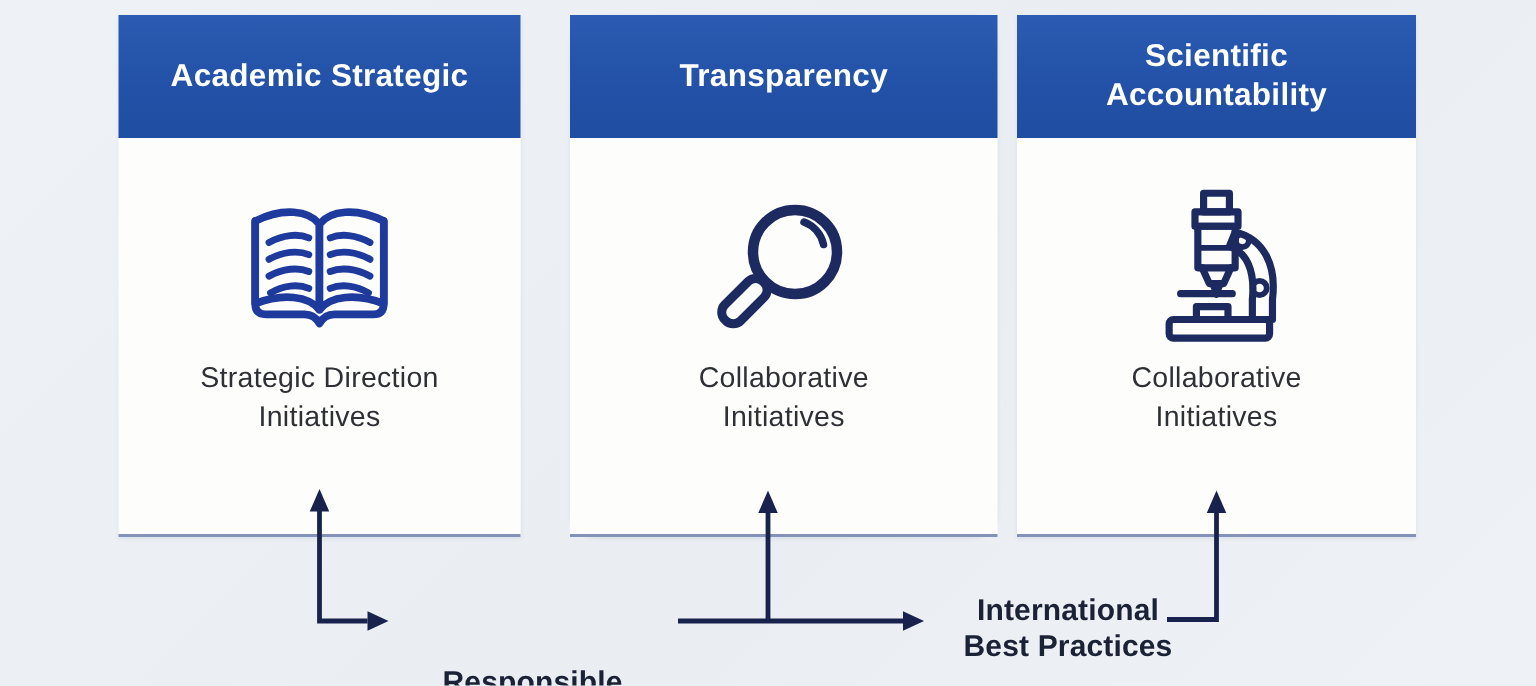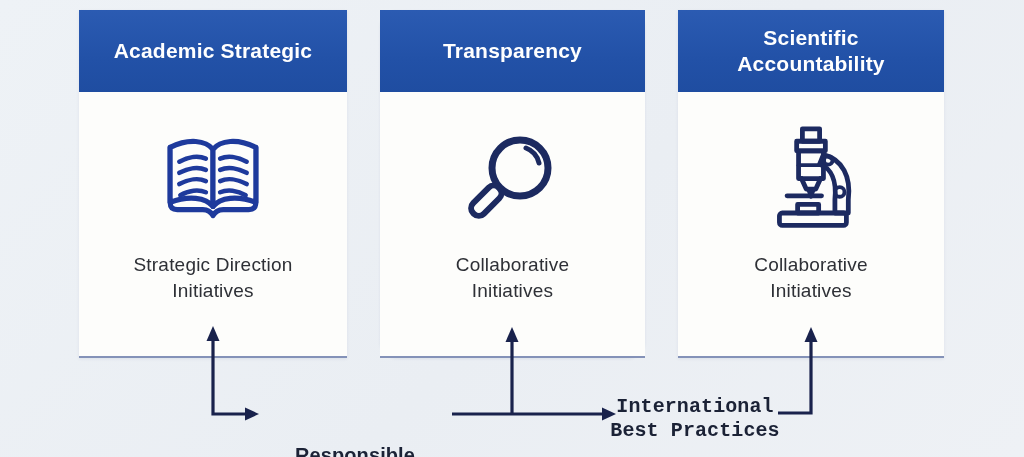--- a/index.html
+++ b/index.html
@@ -29,21 +29,21 @@
   }
   .card{
     position:absolute;
     top:10px;
     height:348px;
     display:flex;
     flex-direction:column;
     box-shadow:0 1px 3px rgba(40,60,110,0.08);
   }
   .card-1{left:79px;width:268px;}
-  .card-2{left:380px;width:265px;border-radius:18px;}
+  .card-2{left:380px;width:285px;border-radius:18px;}
   .card-3{left:678px;width:266px;}
   .card-header{
     height:82px;
     background:linear-gradient(180deg,#2b5bb2 0%,#2251a7 60%,#1f4da1 100%);
     display:flex;align-items:center;justify-content:center;
     padding:0 12px;
   }
   .card-title{
     color:var(--header-text);
     font-size:21px;
@@ -60,21 +60,21 @@
     display:flex;
     flex-direction:column;
     align-items:center;
   }
   .icon-wrap{
     height:108px;
     margin-top:34px;
     display:flex;align-items:center;justify-content:center;
   }
   .caption{
-    margin-top:18px;
+    margin-top:6px;
     font-size:19px;
     color:var(--caption-text);
     text-align:center;
     line-height:1.35;
     white-space:pre-line;
     letter-spacing:0.2px;
   }
   .icon-book{color:var(--icon-blue);}
   .icon-dark{color:var(--icon-navy);}
   .flow-arrows{
@@ -88,21 +88,21 @@
     width:240px;
     text-align:center;
     font-size:20px;
     font-weight:bold;
     color:var(--label-text);
     line-height:1.22;
     white-space:pre-line;
     letter-spacing:0.1px;
   }
   .flow-label-1{left:235px;margin-top:48px;}
-  .flow-label-2{left:575px;font-family:Liberation Mono, monospace;}
+  .flow-label-2{left:592px;}
 </style>
 </head>
 <body>
 
 <div class="canvas">
 
   <section class="card card-1">
     <header class="card-header">
       <h2 class="card-title">Academic Strategic</h2>
     </header>

